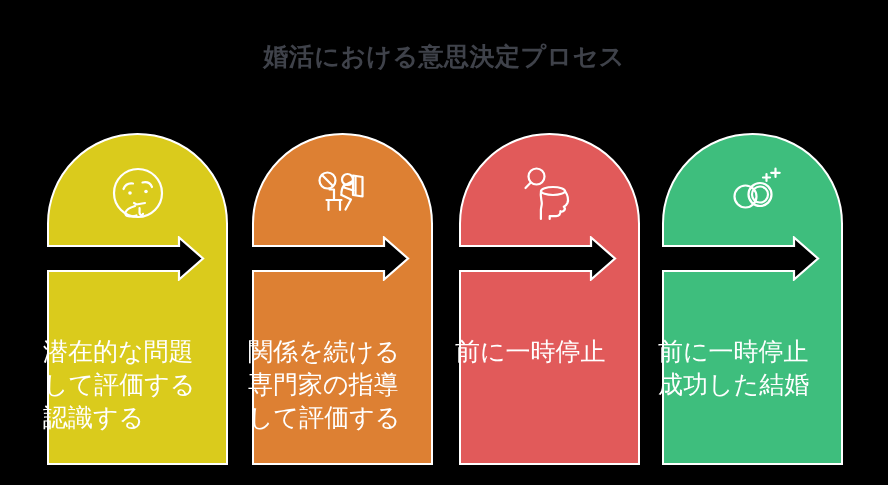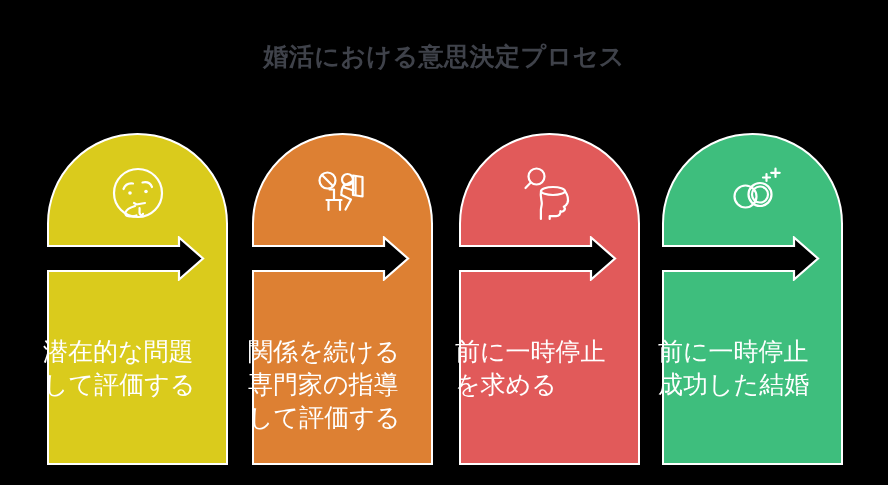--- a/index.html
+++ b/index.html
@@ -47,20 +47,21 @@
         <path d="M26 41 c-3.5 1 -8.5 3.5 -9.5 6.5 c-0.6 2 0.7 3.4 2.7 3.7 c3 0.4 6.3 0.3 8.3 -0.7"></path>
         <path d="M30.5 43 c0.5 2.5 -0.6 4 0.4 6 c0.8 1.6 2.6 1.4 3.1 -0.2"></path>
       </svg>
     </div>
     <svg class="arrow" viewBox="0 0 158 45">
       <polygon points="-6,10 132,10 132,1.5 156,22.5 132,43.5 132,35 -6,35"></polygon>
     </svg>
     <div class="label">
       <div>潜在的な問題</div>
       <div>して評価する</div>
+      <div>認識する</div>
     </div>
   </div>
 
   <div class="column col-2" style="background-color: rgb(221, 128, 51);">
     <div class="icon-wrap">
       <svg class="icon" viewBox="0 0 58 58">
         <circle cx="13.5" cy="15.5" r="8"></circle>
         <path d="M8 10 L19 21"></path>
         <circle cx="33.5" cy="14.5" r="5.5"></circle>
         <path d="M39 10.5 l9.5 1.5 v19.5 l-9.5 -1.5 z"></path>
@@ -93,21 +94,20 @@
         <ellipse cx="32" cy="26" rx="12" ry="4"></ellipse>
         <path d="M20 26 c-1 6 0.8 9 0.8 12.5 c0 2.5 -0.9 4 -0.9 6.5 l0 9"></path>
         <path d="M44 26 c2.6 4 3.8 8.6 2.4 12 c-0.9 2 -2.4 3.2 -3.6 3.8 c1.1 1 1.3 2.6 0.3 3.7 c-1 1.1 -2.6 1.2 -3.7 0.7 c0.4 3 -1.4 5 -4.3 5 l-6.4 0 l0 2.8"></path>
       </svg>
     </div>
     <svg class="arrow" viewBox="0 0 158 45">
       <polygon points="-6,10 132,10 132,1.5 156,22.5 132,43.5 132,35 -6,35"></polygon>
     </svg>
     <div class="label">
       <div>前に一時停止</div>
-      <div>を求める</div>
     </div>
   </div>
 
   <div class="column col-4" style="background-color: rgb(62, 190, 125);">
     <div class="icon-wrap">
       <svg class="icon" viewBox="0 0 58 58">
         <circle cx="21.5" cy="31.5" r="11"></circle>
         <circle cx="36" cy="29.5" r="11.5"></circle>
         <circle cx="36" cy="29.5" r="8"></circle>
         <path d="M42.5 9 v7 M39 12.5 h7"></path>

